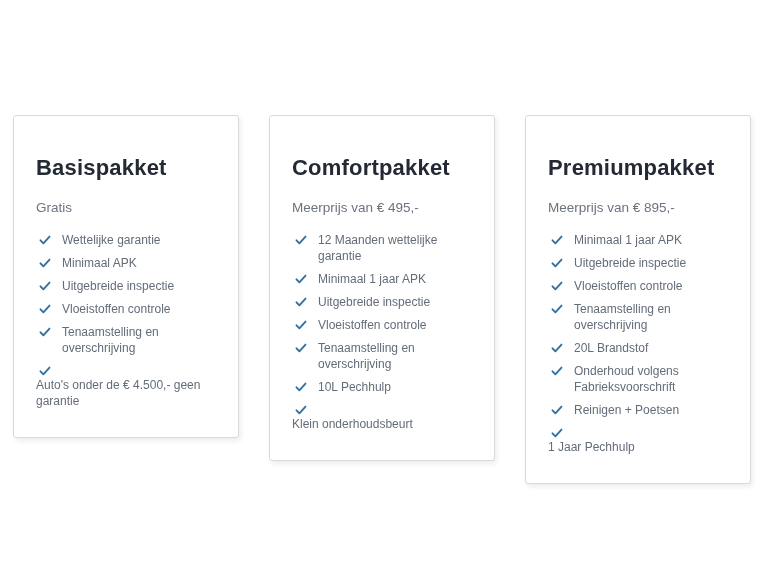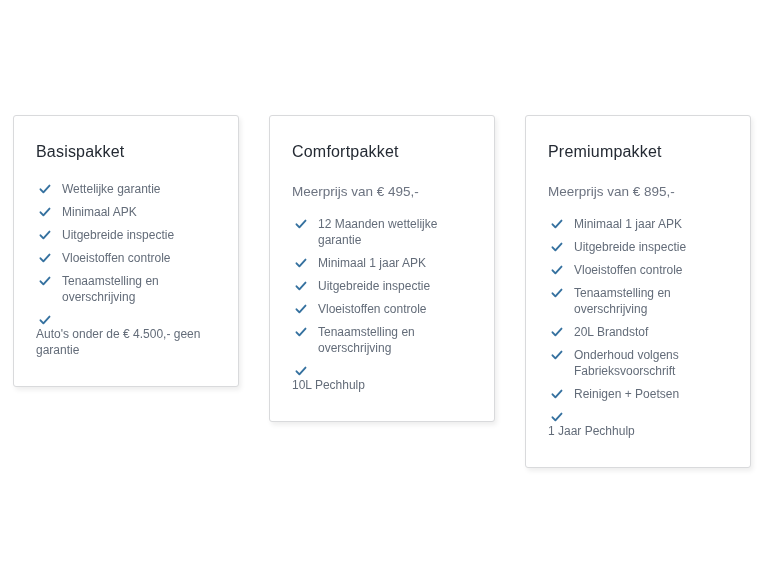--- a/index.html
+++ b/index.html
@@ -26,25 +26,26 @@
   }
   .card {
     width: 226px;
     background: #ffffff;
     border: 1px solid #d9dadc;
     border-radius: 3px;
     box-shadow: 2px 3px 5px rgba(0,0,0,0.07);
     padding: 24px 22px 28px 22px;
   }
   .card-title {
-    font-size: 16px;
-    font-weight: 400;
+    font-size: 22px;
+    font-weight: 700;
     color: #242a33;
     letter-spacing: 0.2px;
     line-height: 24px;
+    margin-top: 16px;
   }
   .card-subtitle {
     margin-top: 20px;
     font-size: 13.5px;
     color: #6c7380;
     line-height: 15px;
   }
   ul.features {
     list-style: none;
     margin-top: 17px;
@@ -70,20 +71,21 @@
   .feature-text { flex: 1 1 auto; }
 </style>
 </head>
 <body>
 
 <div class="page">
   <div class="cards">
 
     <div class="card">
       <div class="card-title">Basispakket</div>
+      <div class="card-subtitle">Gratis</div>
       <ul class="features">
           <li class="feature">
             <span class="check">
               <svg width="12" height="12" viewBox="0 0 12 12">
                 <path d="M1.5 6.3 L4.4 9.3 L10.5 2.6" fill="none" stroke="#35719f" stroke-width="1.9" stroke-linecap="round" stroke-linejoin="round"></path>
               </svg>
             </span>
             <span class="feature-text">Wettelijke garantie</span>
           </li>
           <li class="feature">
@@ -174,20 +176,28 @@
             <span class="feature-text">Tenaamstelling en overschrijving</span>
           </li>
           <li class="feature">
             <span class="check">
               <svg width="12" height="12" viewBox="0 0 12 12">
                 <path d="M1.5 6.3 L4.4 9.3 L10.5 2.6" fill="none" stroke="#35719f" stroke-width="1.9" stroke-linecap="round" stroke-linejoin="round"></path>
               </svg>
             </span>
             <span class="feature-text">10L Pechhulp</span>
           </li>
+          <li class="feature">
+            <span class="check">
+              <svg width="12" height="12" viewBox="0 0 12 12">
+                <path d="M1.5 6.3 L4.4 9.3 L10.5 2.6" fill="none" stroke="#35719f" stroke-width="1.9" stroke-linecap="round" stroke-linejoin="round"></path>
+              </svg>
+            </span>
+            <span class="feature-text">Klein onderhoudsbeurt</span>
+          </li>
         </ul>
     </div>
 
     <div class="card">
       <div class="card-title">Premiumpakket</div>
       <div class="card-subtitle">Meerprijs van € 895,-</div>
       <ul class="features">
           <li class="feature">
             <span class="check">
               <svg width="12" height="12" viewBox="0 0 12 12">

